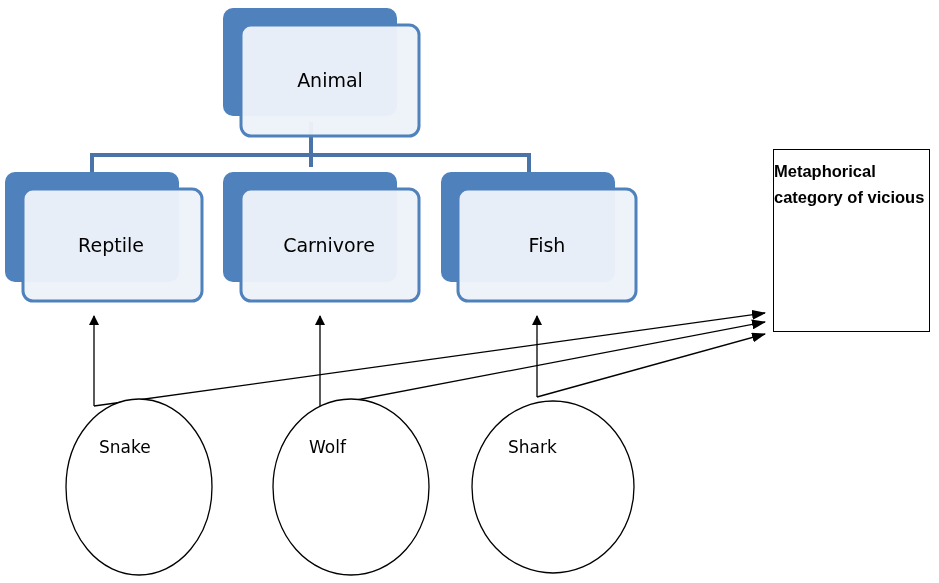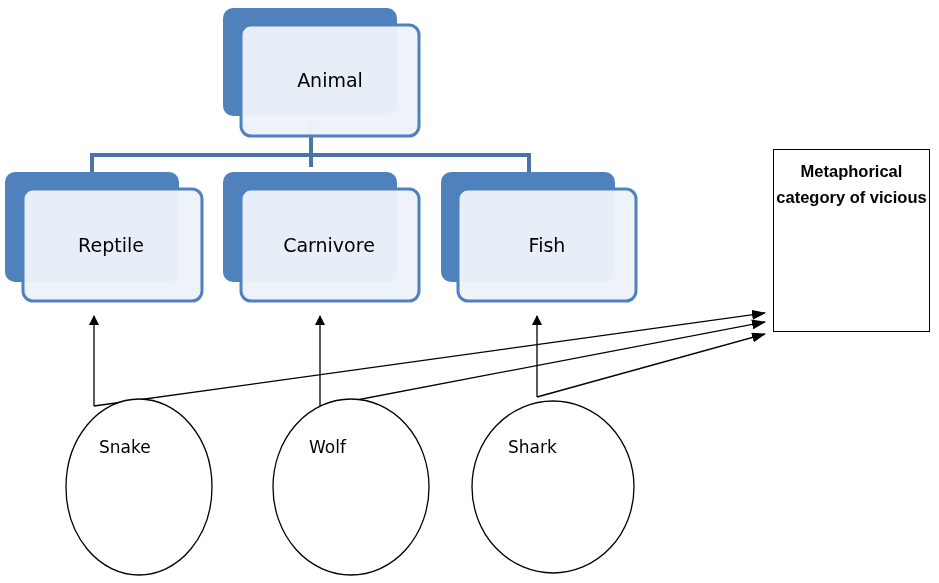--- a/index.html
+++ b/index.html
@@ -6,21 +6,21 @@
   body { width: 939px; height: 583px; position: relative; overflow: hidden; font-family: "DejaVu Sans", sans-serif; }
   svg { position: absolute; left: 0; top: 0; }
   .back { fill: #4f81bd; }
   .front { fill: #edf2f9; fill-opacity: 0.97; stroke: #4f81bd; stroke-width: 3; }
   .conn { stroke: #4a73a8; stroke-width: 4; fill: none; }
   .node-label { font-family: "DejaVu Sans", sans-serif; font-size: 19px; fill: #000; }
   .arrow { stroke: #000; stroke-width: 1.3; fill: none; }
   .ell { fill: #fff; stroke: #000; stroke-width: 1.3; }
   .ell-label { font-family: "DejaVu Sans", sans-serif; font-size: 17px; fill: #000; }
   .meta-box { position: absolute; left: 773px; top: 149px; width: 157px; height: 183px; border: 1.3px solid #000; box-sizing: border-box; background: #fff;
-    font-family: "Liberation Sans", sans-serif; font-weight: bold; font-size: 16.5px; text-align: center; line-height: 26px; padding-top: 8px; }
+    font-family: "Liberation Sans", sans-serif; font-weight: bold; font-size: 16.5px; line-height: 26px; padding-top: 8px; }
 </style>
 </head>
 <body>
 
 <svg width="939" height="583" viewBox="0 0 939 583">
   <defs>
     <marker id="ah" markerWidth="10" markerHeight="10" refX="9" refY="5" orient="auto" markerUnits="userSpaceOnUse">
       <path d="M0,0 L10,5 L0,10 z" fill="#000"></path>
     </marker>
     <marker id="ahs" markerWidth="14" markerHeight="10" refX="13" refY="5" orient="auto" markerUnits="userSpaceOnUse">

